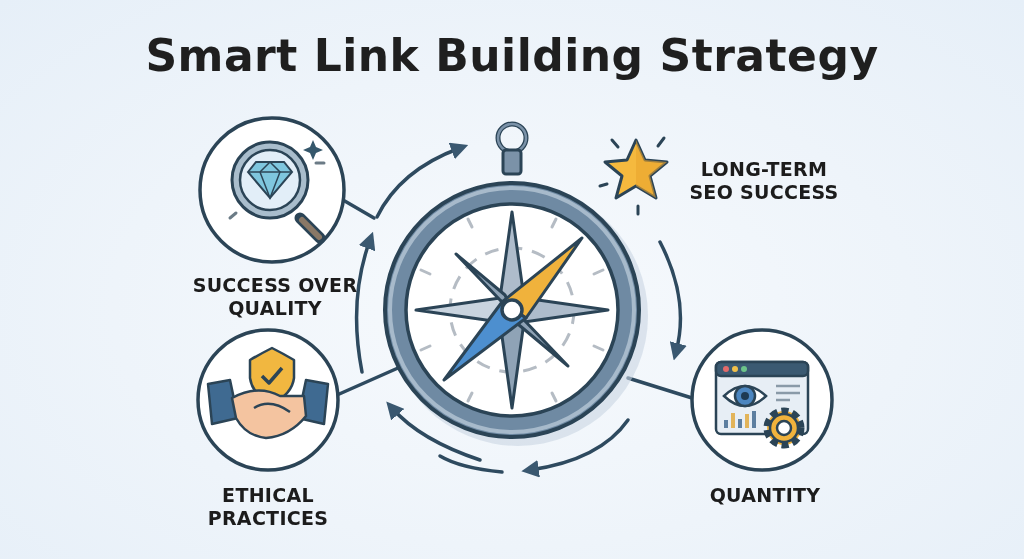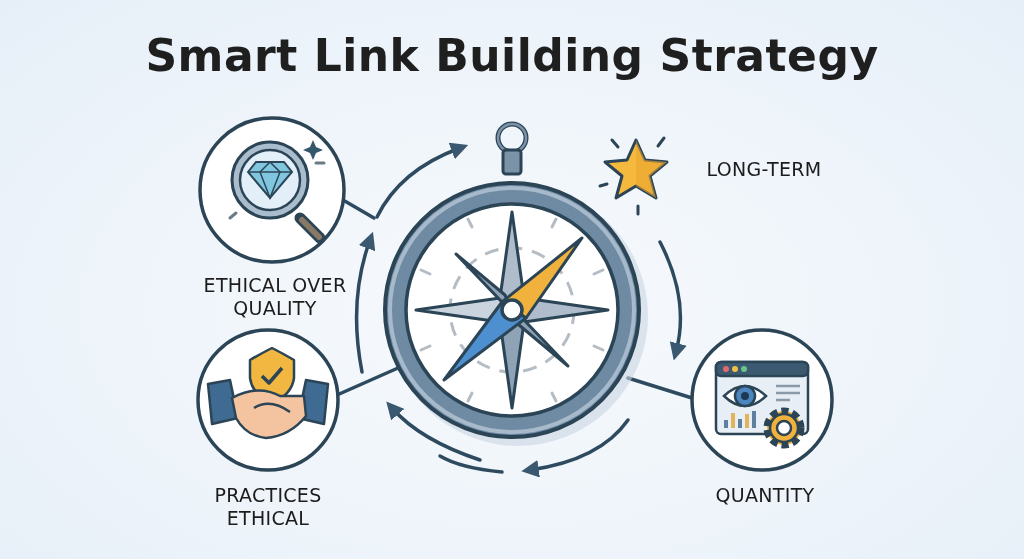--- a/index.html
+++ b/index.html
@@ -7,21 +7,21 @@
     width:1024px; height:559px; overflow:hidden;
     background: radial-gradient(ellipse at 50% 55%, #f7fafd 0%, #eef4fa 55%, #e6eff8 100%);
     font-family: "DejaVu Sans", "Liberation Sans", sans-serif;
     position:relative;
   }
   .title {
     position:absolute; left:0; top:30px; width:1024px; text-align:center;
     font-size:44px; font-weight:bold; color:#1f1f1f; letter-spacing:0.5px;
   }
   .label {
-    position:absolute; text-align:center; font-weight:normal; color:#1c1c1c;
+    position:absolute; text-align:center; font-weight:bold; color:#1c1c1c;
     font-size:19px; line-height:23px; letter-spacing:0.3px;
   }
   .label span { display:block; }
   svg.art { position:absolute; left:0; top:0; }
 </style>
 </head>
 <body>
 
 <div class="title">Smart Link Building Strategy</div>
 
@@ -141,25 +141,26 @@
     <g stroke="#2b4456" stroke-width="3" stroke-linecap="round">
       <line x1="612" y1="140" x2="618" y2="147"></line>
       <line x1="664" y1="138" x2="658" y2="146"></line>
       <line x1="600" y1="186" x2="607" y2="184"></line>
       <line x1="638" y1="206" x2="638" y2="214"></line>
     </g>
   </g>
 </svg>
 
 <div class="label" style="left:175px; top:274px; width:200px;">
-  <span>ETHICAL OVER</span>
+  <span>SUCCESS OVER</span>
   <span>QUALITY</span>
 </div>
 <div class="label" style="left:168px; top:484px; width:200px;">
+  <span>ETHICAL</span>
   <span>PRACTICES</span>
-  <span>ETHICAL</span>
 </div>
 <div class="label" style="left:665px; top:484px; width:200px;">
   <span>QUANTITY</span>
 </div>
 <div class="label" style="left:664px; top:158px; width:200px;">
   <span>LONG-TERM</span>
+  <span>SEO SUCCESS</span>
 </div>
 
 </body></html>

